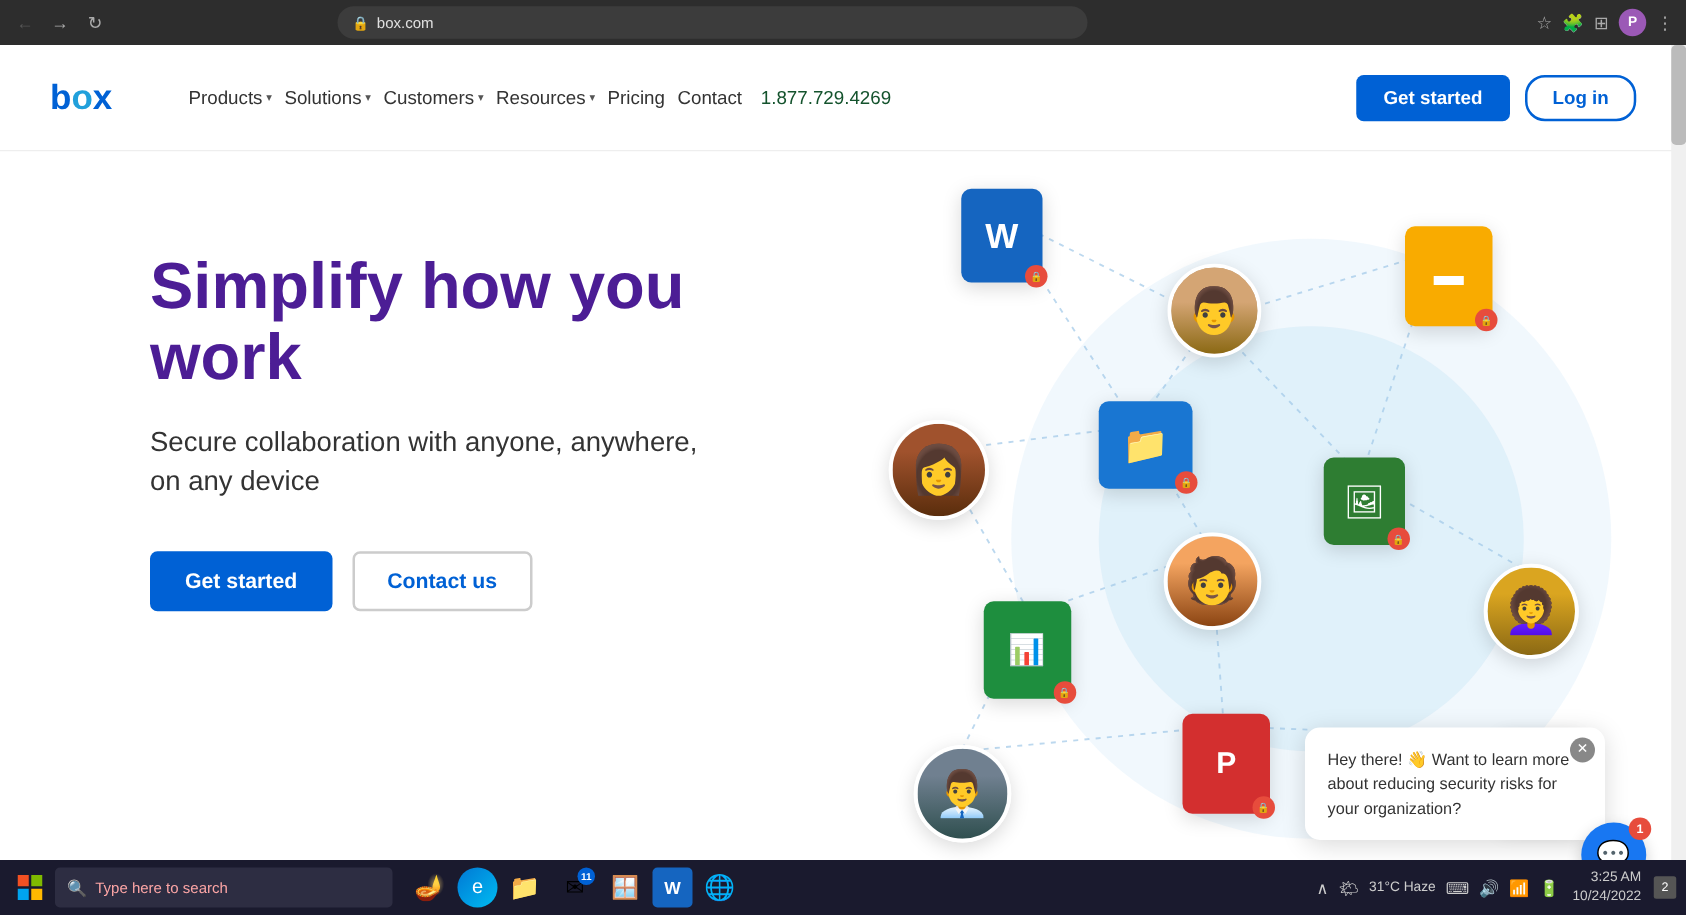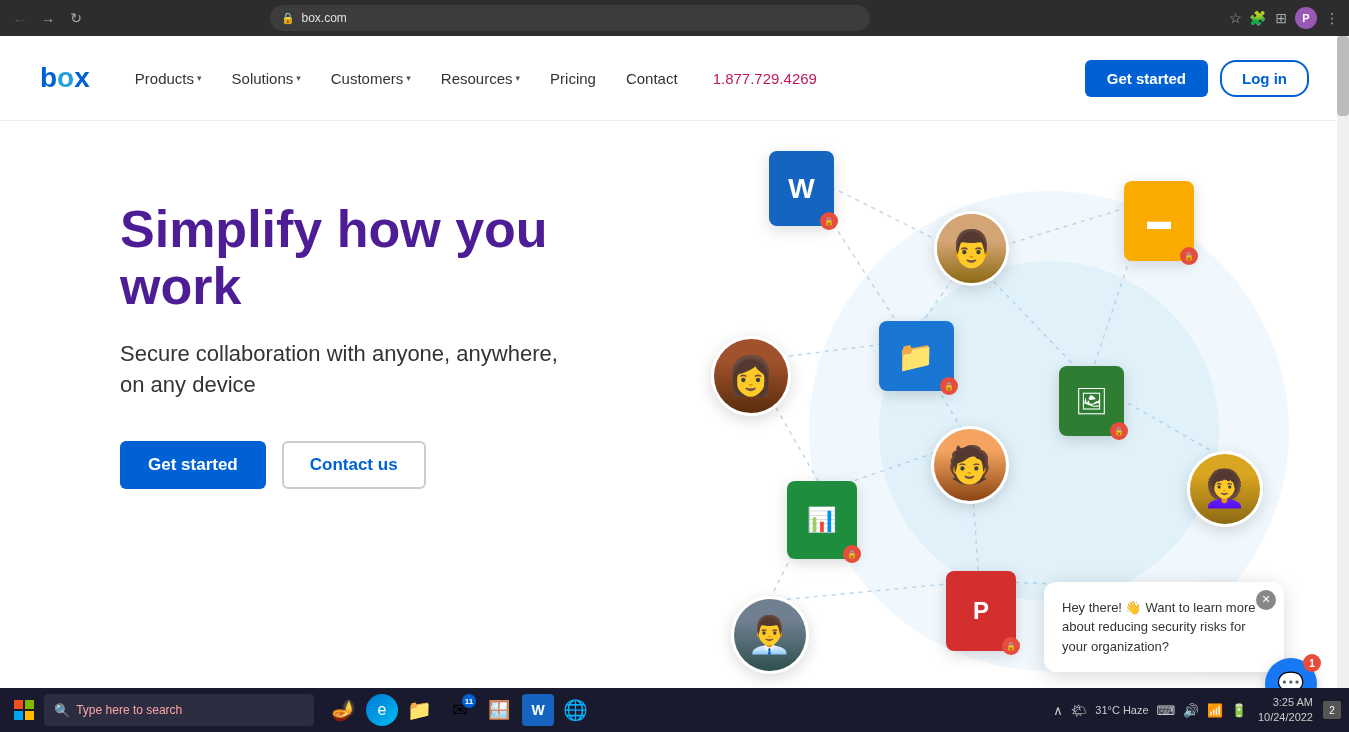--- a/index.html
+++ b/index.html
@@ -55,35 +55,35 @@
 
     
     .navbar {
       display: flex;
       align-items: center;
       padding: 0 40px;
       height: 85px;
       border-bottom: 1px solid #eee;
       background: #fff;
     }
-    .logo { display: flex; align-items: center; margin-right: 40px; }
+    .logo { display: flex; align-items: center; margin-right: 56px; }
     .logo-text { font-size: 28px; font-weight: 700; color: #0061D5; }
-    .nav-links { display: flex; align-items: center; gap: 20px; flex: 1; }
+    .nav-links { display: flex; align-items: center; flex: 1; }
     .nav-item {
       font-size: 15px;
       color: #333;
       cursor: pointer;
       display: flex;
       align-items: center;
       gap: 3px;
       padding: 5px;
       text-decoration: none;
     }
     .nav-chevron { font-size: 9px; color: #555; }
-    .nav-phone { font-size: 15px; color: #be185d; margin-left: 10px; }
+    .nav-phone { font-size: 15px; color: #14532d; margin-left: 10px; }
     .nav-actions { display: flex; align-items: center; gap: 12px; }
     .btn-get-started {
       background: #0061D5;
       color: white;
       border: none;
       border-radius: 6px;
       padding: 10px 22px;
       font-size: 15px;
       font-weight: 600;
       cursor: pointer;

